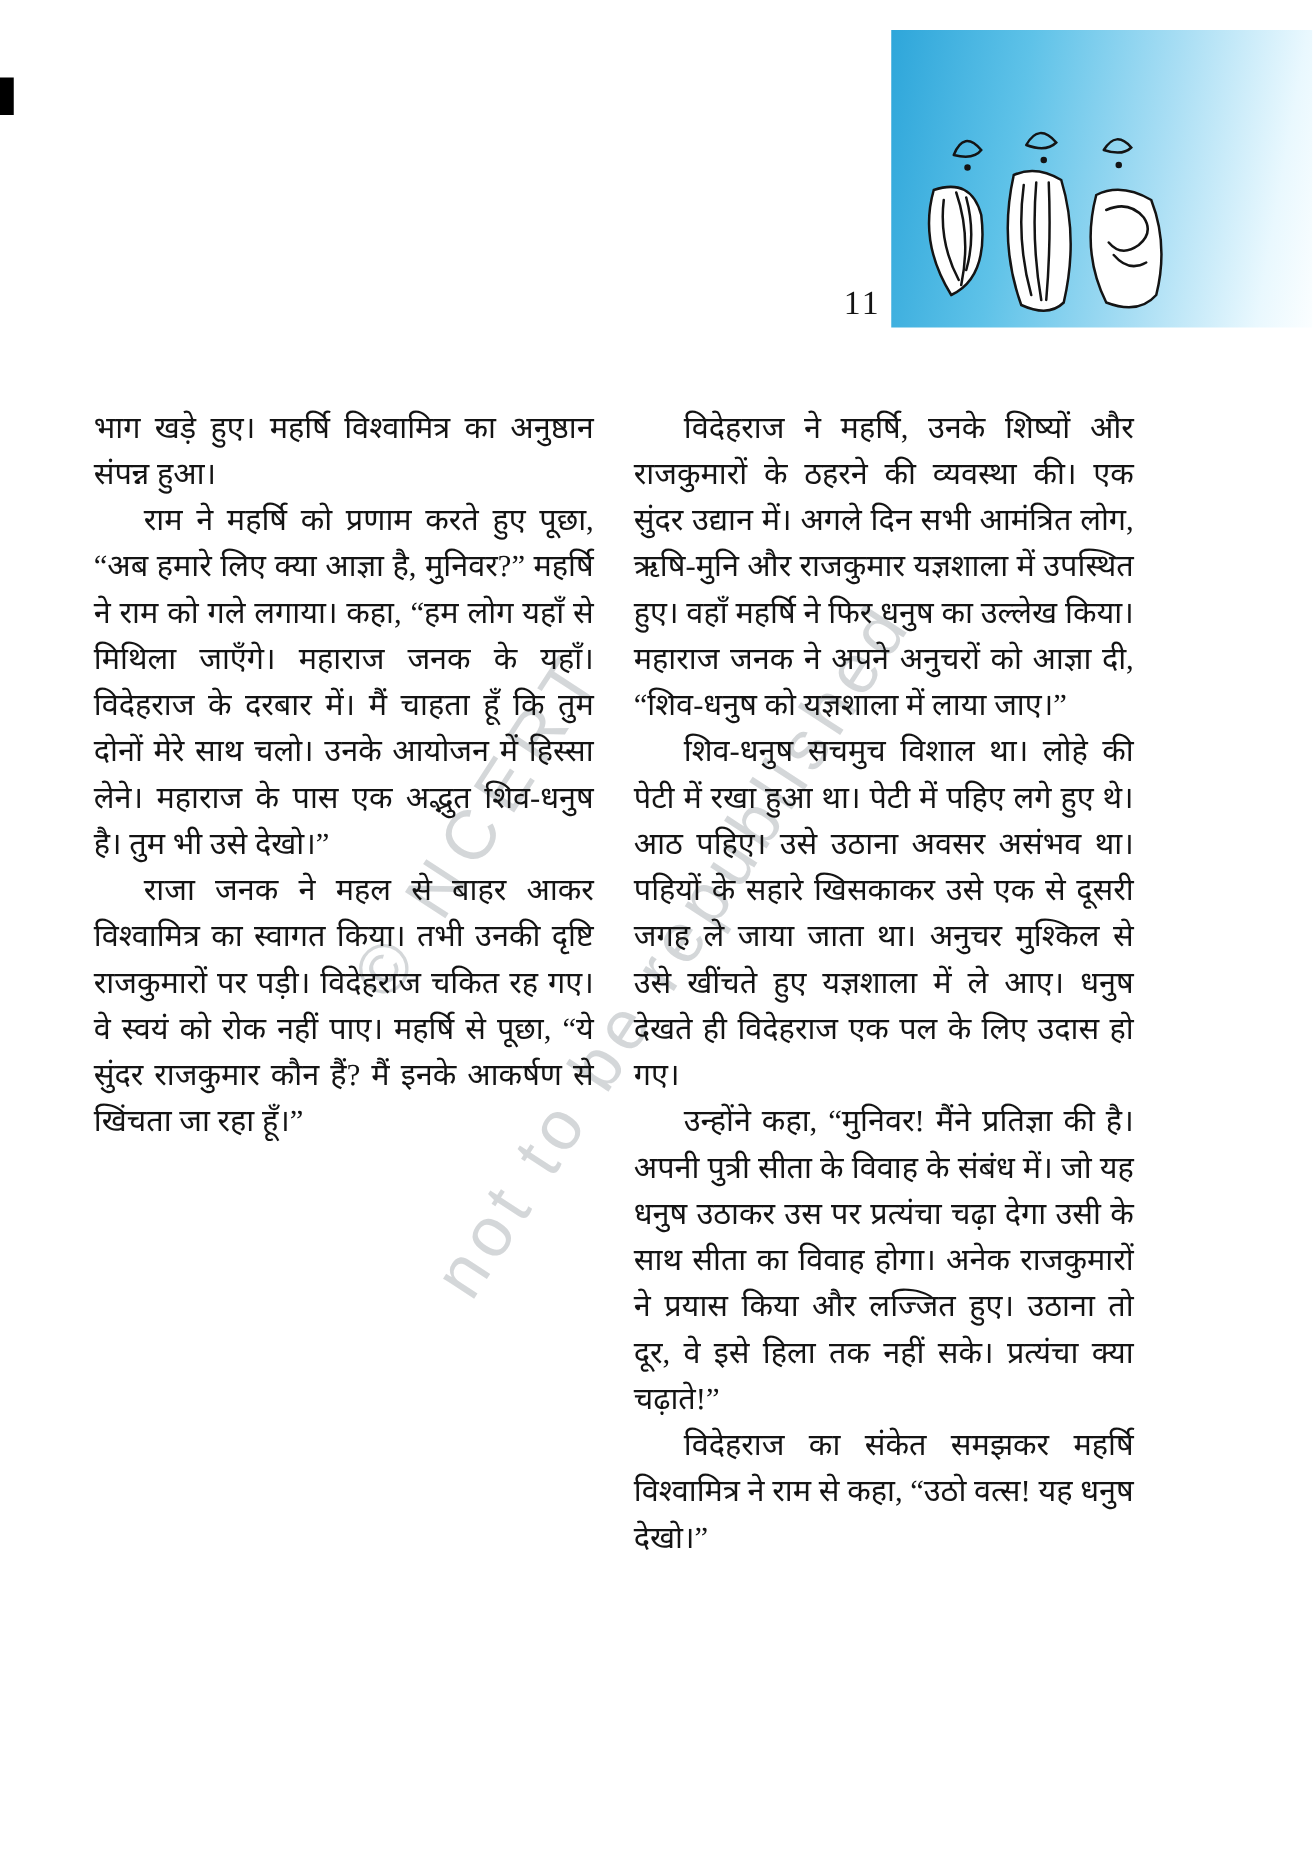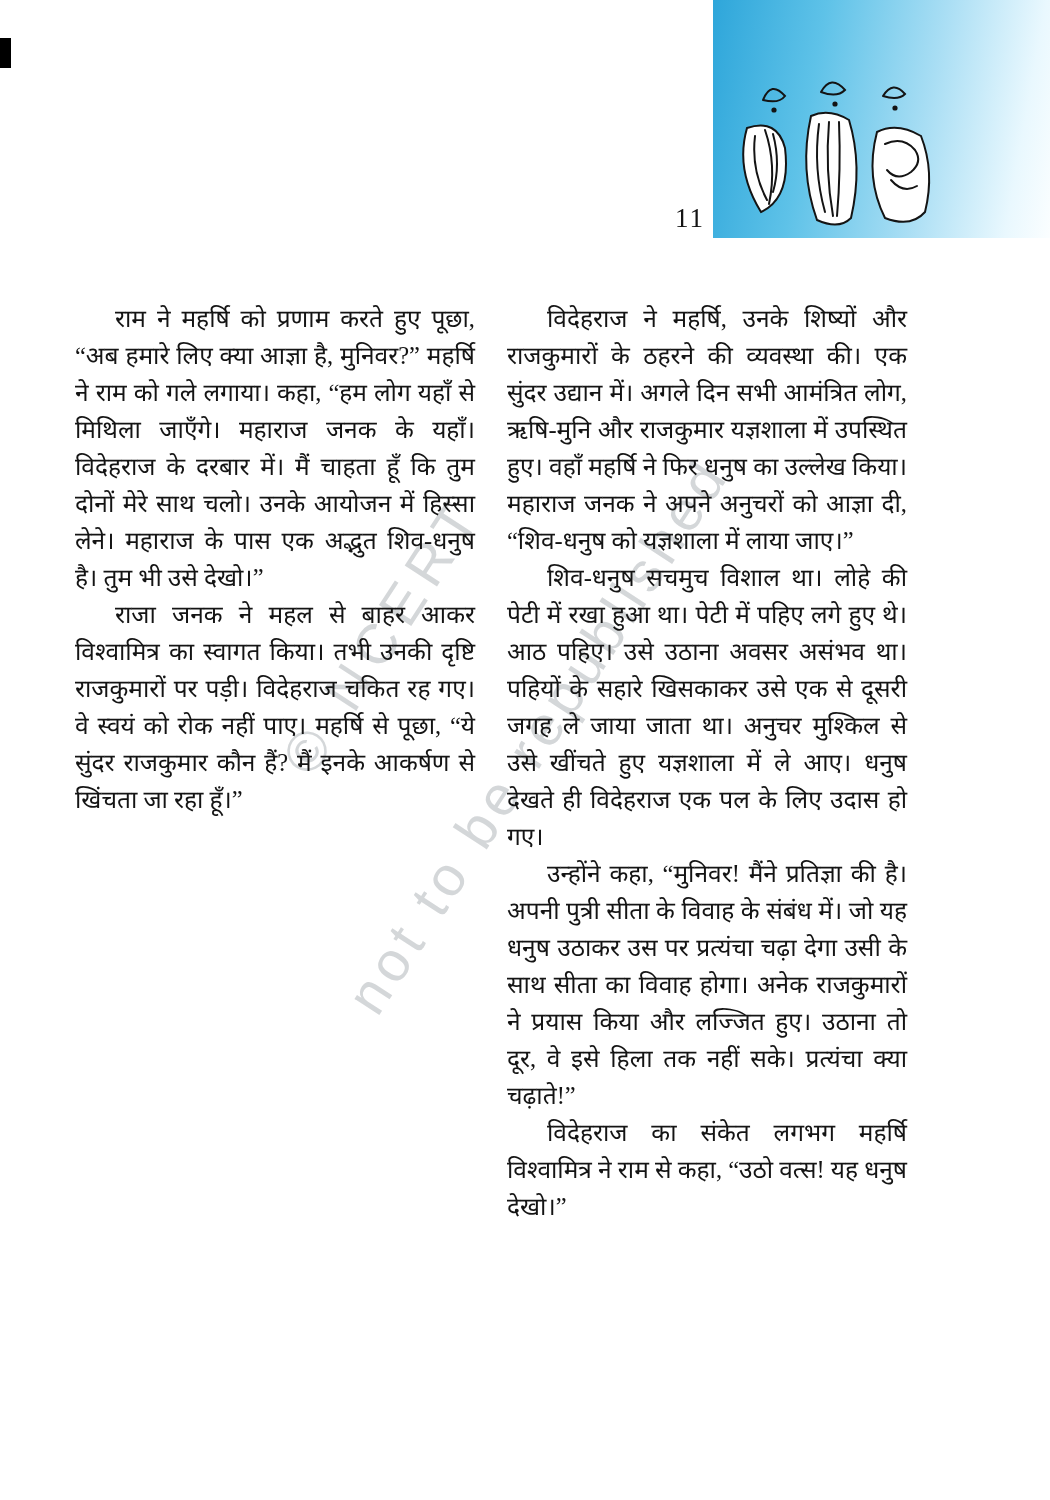--- a/index.html
+++ b/index.html
@@ -5,20 +5,21 @@
   * { margin: 0; padding: 0; box-sizing: border-box; }
   html, body { background: #ffffff; }
   .page {
     position: relative;
     width: 1050px;
     height: 1233px;
     background: #ffffff;
     overflow: hidden;
     font-family: "Liberation Serif", "DejaVu Serif", serif;
     color: #141414;
+    margin-top: 24px;
   }
   .binding-mark {
     position: absolute;
     left: 0; top: 38px;
     width: 11px; height: 30px;
     background: #000;
   }
   .band {
     position: absolute;
     top: 0; left: 713px;
@@ -118,25 +119,26 @@
 
   <div class="pageno">11</div>
 
   <div class="watermark">
     <div class="wline1">© NCERT</div>
     <div class="wline2">not to be republished</div>
   </div>
 
   <div class="columns">
     <div class="col">
+      <p class="noindent">भाग खड़े हुए। महर्षि विश्वामित्र का अनुष्ठान संपन्न हुआ।</p>
       <p>राम ने महर्षि को प्रणाम करते हुए पूछा, “अब हमारे लिए क्या आज्ञा है, मुनिवर?” महर्षि ने राम को गले लगाया। कहा, “हम लोग यहाँ से मिथिला जाएँगे। महाराज जनक के यहाँ। विदेहराज के दरबार में। मैं चाहता हूँ कि तुम दोनों मेरे साथ चलो। उनके आयोजन में हिस्सा लेने। महाराज के पास एक अद्भुत शिव-धनुष है। तुम भी उसे देखो।”</p>
       <p>राजा जनक ने महल से बाहर आकर विश्वामित्र का स्वागत किया। तभी उनकी दृष्टि राजकुमारों पर पड़ी। विदेहराज चकित रह गए। वे स्वयं को रोक नहीं पाए। महर्षि से पूछा, “ये सुंदर राजकुमार कौन हैं? मैं इनके आकर्षण से खिंचता जा रहा हूँ।”</p>
     </div>
     <div class="col">
       <p>विदेहराज ने महर्षि, उनके शिष्यों और राजकुमारों के ठहरने की व्यवस्था की। एक सुंदर उद्यान में। अगले दिन सभी आमंत्रित लोग, ऋषि-मुनि और राजकुमार यज्ञशाला में उपस्थित हुए। वहाँ महर्षि ने फिर धनुष का उल्लेख किया। महाराज जनक ने अपने अनुचरों को आज्ञा दी, “शिव-धनुष को यज्ञशाला में लाया जाए।”</p>
       <p>शिव-धनुष सचमुच विशाल था। लोहे की पेटी में रखा हुआ था। पेटी में पहिए लगे हुए थे। आठ पहिए। उसे उठाना अवसर असंभव था। पहियों के सहारे खिसकाकर उसे एक से दूसरी जगह ले जाया जाता था। अनुचर मुश्किल से उसे खींचते हुए यज्ञशाला में ले आए। धनुष देखते ही विदेहराज एक पल के लिए उदास हो गए।</p>
       <p>उन्होंने कहा, “मुनिवर! मैंने प्रतिज्ञा की है। अपनी पुत्री सीता के विवाह के संबंध में। जो यह धनुष उठाकर उस पर प्रत्यंचा चढ़ा देगा उसी के साथ सीता का विवाह होगा। अनेक राजकुमारों ने प्रयास किया और लज्जित हुए। उठाना तो दूर, वे इसे हिला तक नहीं सके। प्रत्यंचा क्या चढ़ाते!”</p>
-      <p>विदेहराज का संकेत लगभग महर्षि विश्वामित्र ने राम से कहा, “उठो वत्स! यह धनुष देखो।”</p>
+      <p>विदेहराज का संकेत समझकर महर्षि विश्वामित्र ने राम से कहा, “उठो वत्स! यह धनुष देखो।”</p>
     </div>
   </div>
 
 
 </div>
 
 </body></html>

